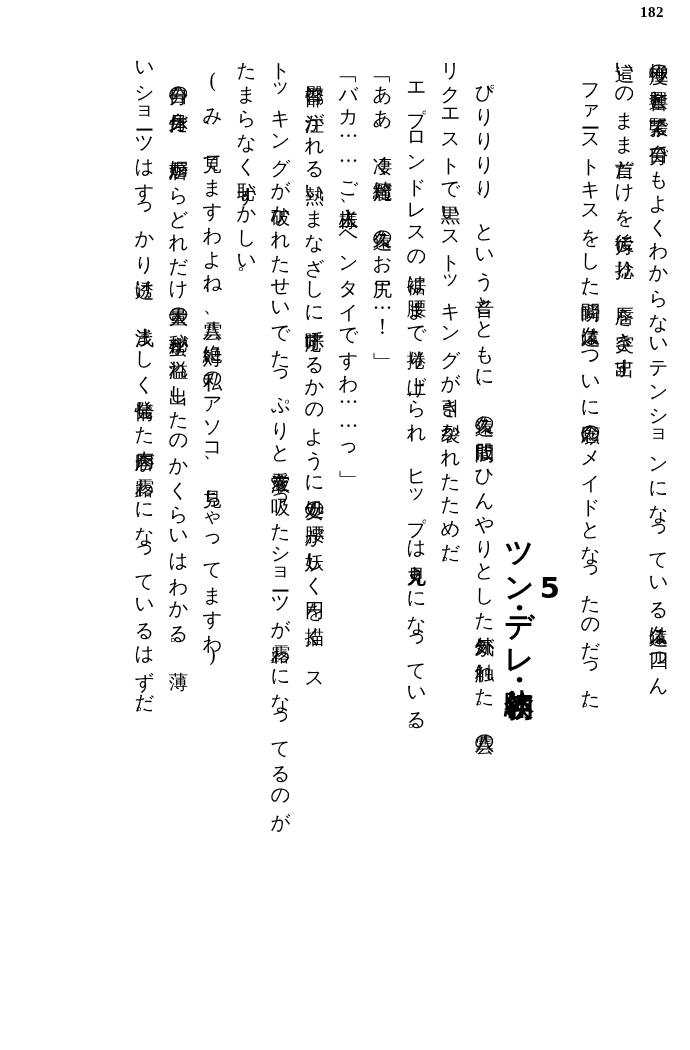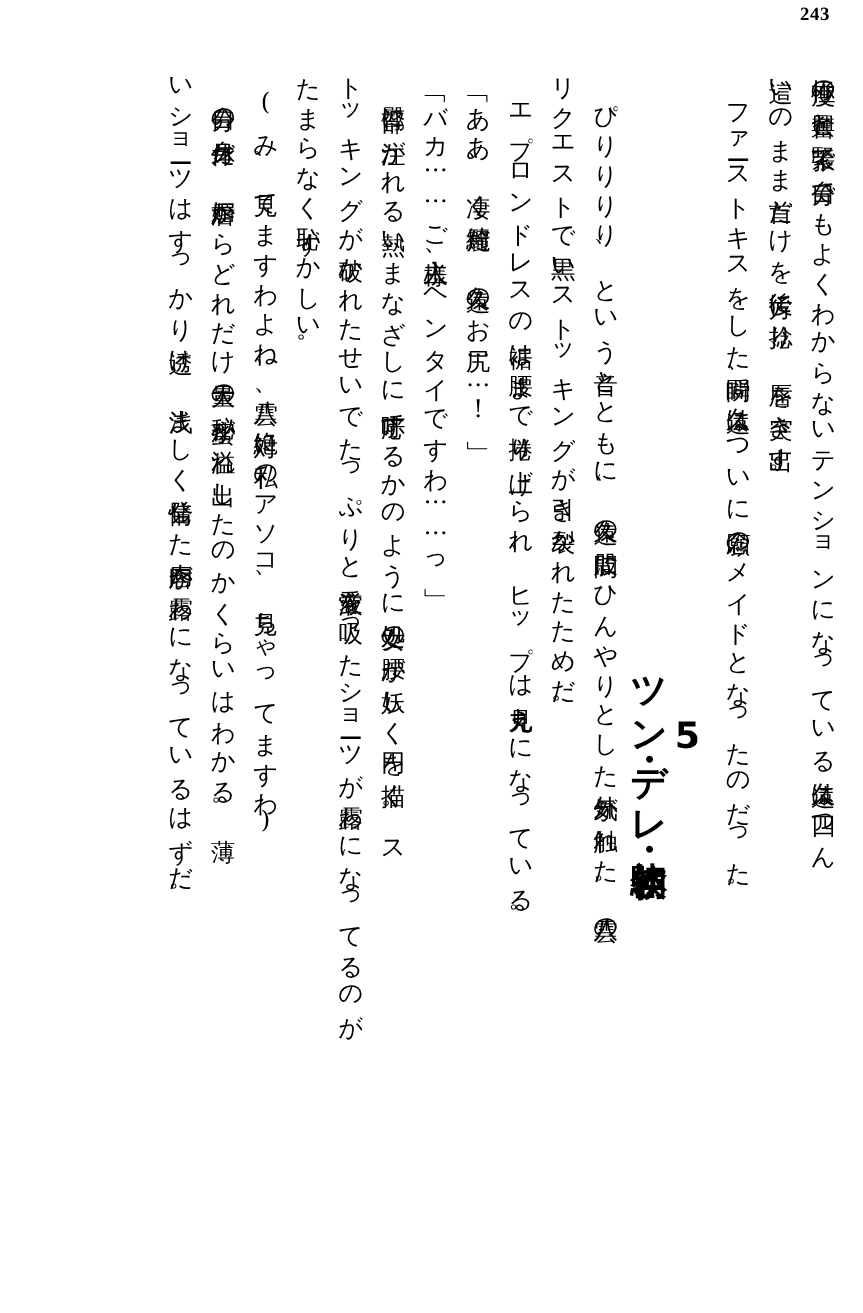--- a/index.html
+++ b/index.html
@@ -86,21 +86,21 @@
     letter-spacing: 2px;
   }
   .gap-sm { flex: 0 0 6px; }
   .gap-md { flex: 0 0 14px; }
 </style>
 </head>
 <body>
 
 <div class="page">
 
-  <div class="page-number">243</div>
+  <div class="page-number">182</div>
 
   <div class="body-area">
 
     <div class="vline">極度の興奮と緊張で自分でもよくわからないテンションになっている久遠は四つん</div>
 
     <div class="vline">這いのまま首だけを後方に捻り、唇を突き出す。</div>
 
     <div class="vline indent">ファーストキスをした瞬間、久遠はついに念願のメイドとなったのだった。</div>
 
     <div class="gap-sm"></div>

